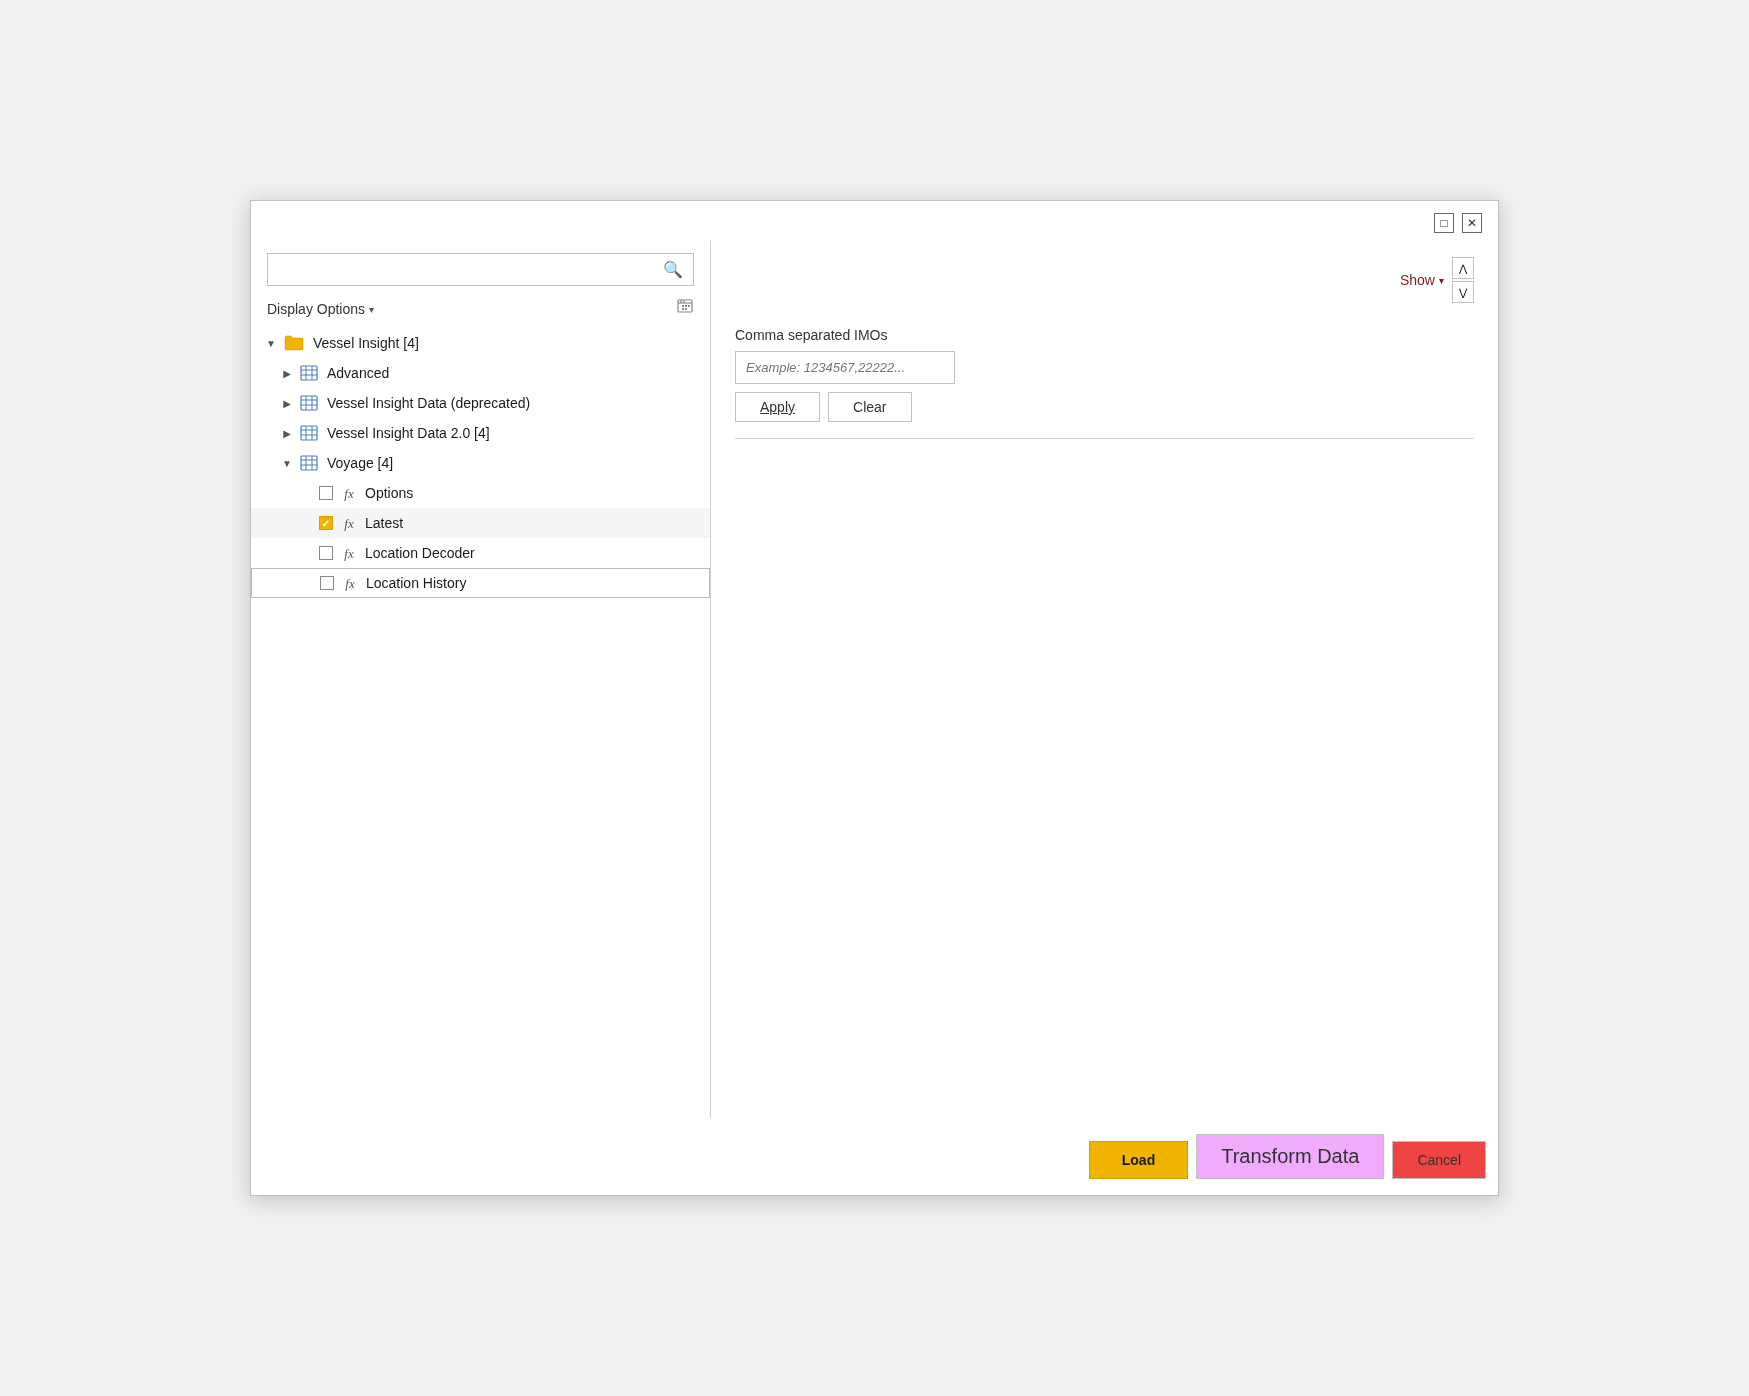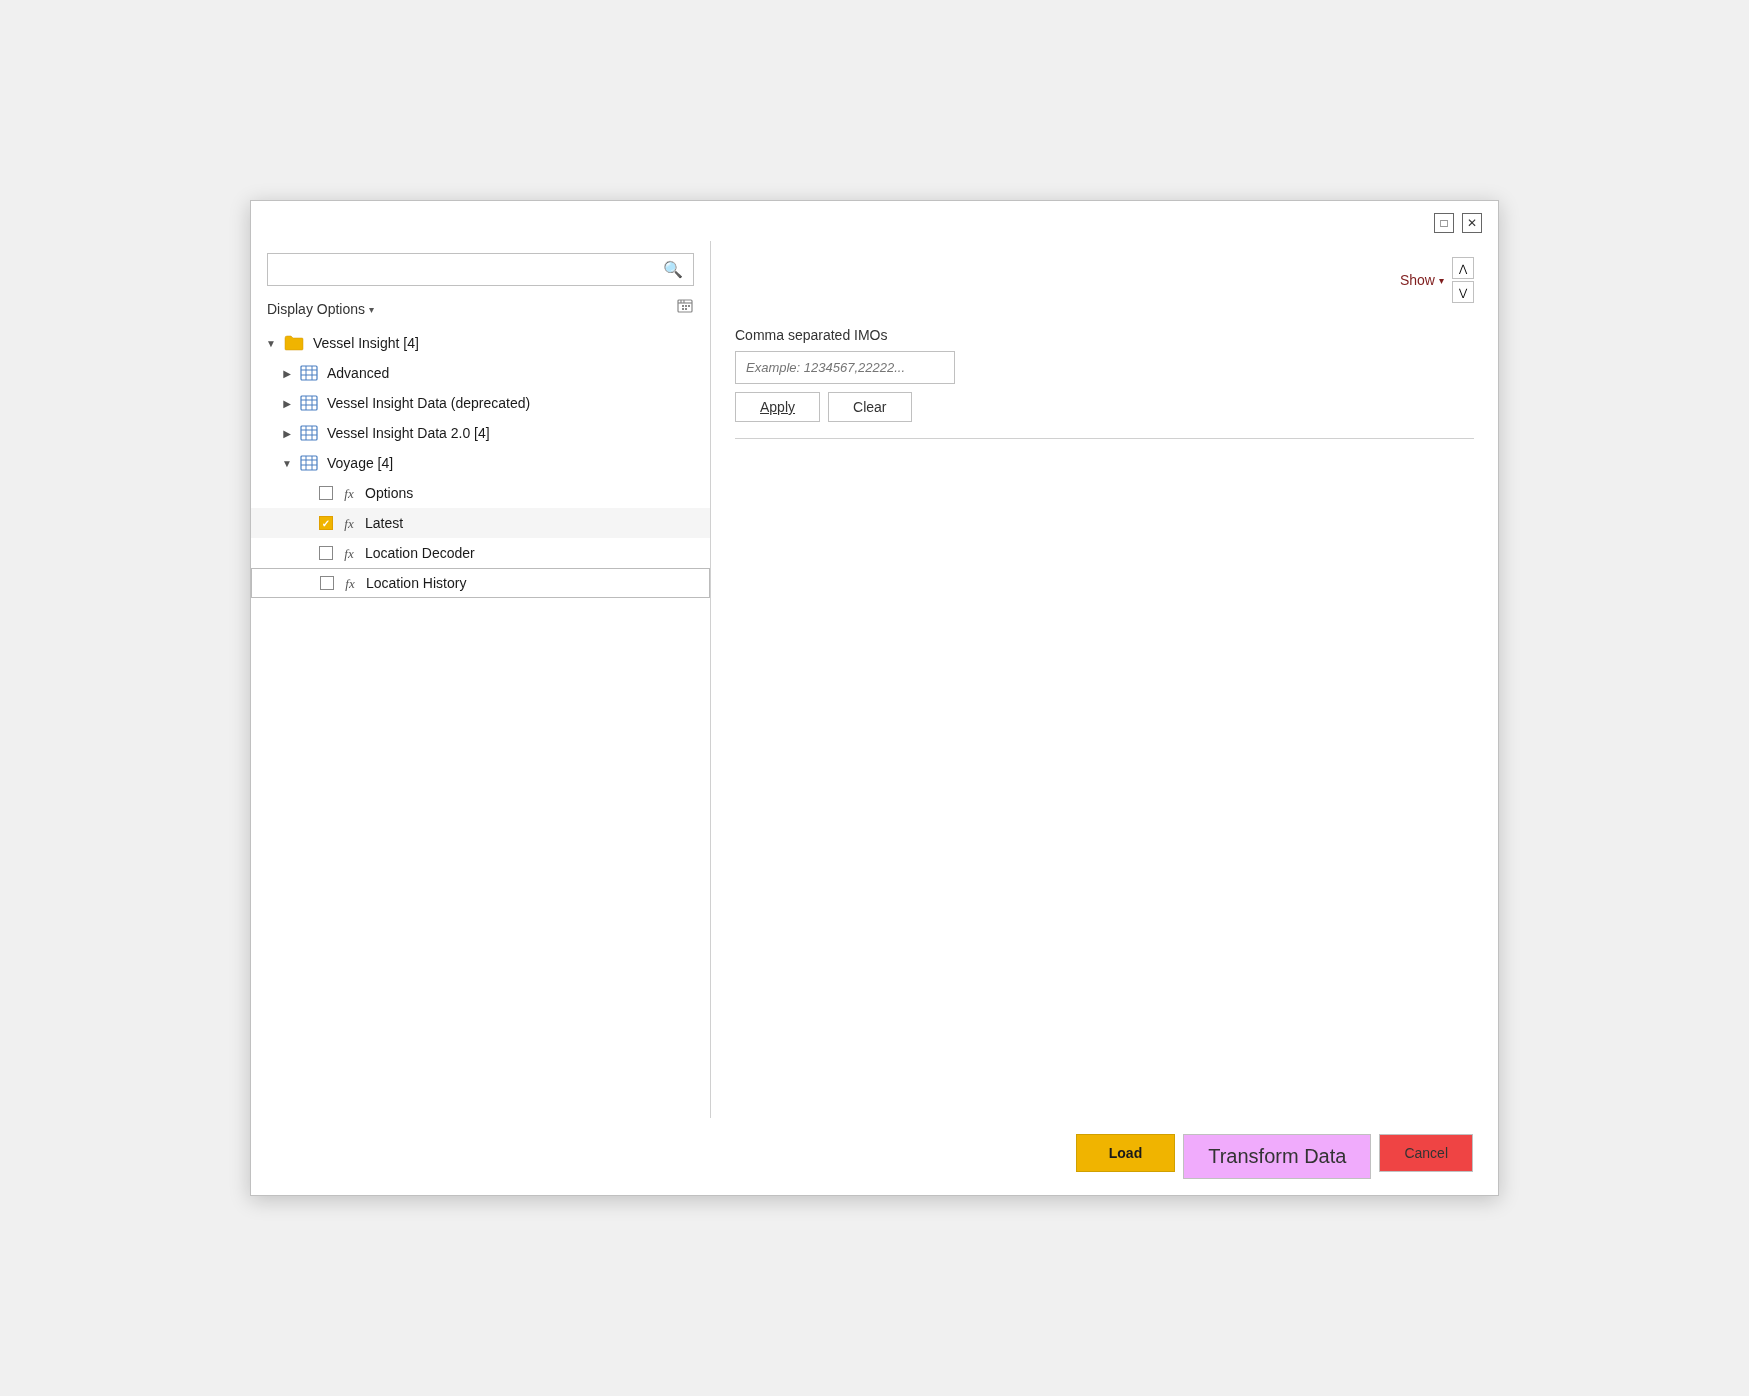--- a/index.html
+++ b/index.html
@@ -282,23 +282,23 @@
       font-size: 10px;
     }
     .show-and-arrows {
       display: flex;
       align-items: flex-start;
       justify-content: space-between;
     }
     .footer {
       display: flex;
       justify-content: flex-end;
-      align-items: flex-start;
+      align-items: flex-end;
       gap: 8px;
-      padding: 16px 25px;
+      padding: 16px 12px;
       flex-shrink: 0;
       border-top: none;
     }
     .btn-load {
       padding: 10px 32px;
       background: #f0b400;
       border: 1px solid #d0a000;
       cursor: pointer;
       font-size: 14px;
       font-weight: 600;

